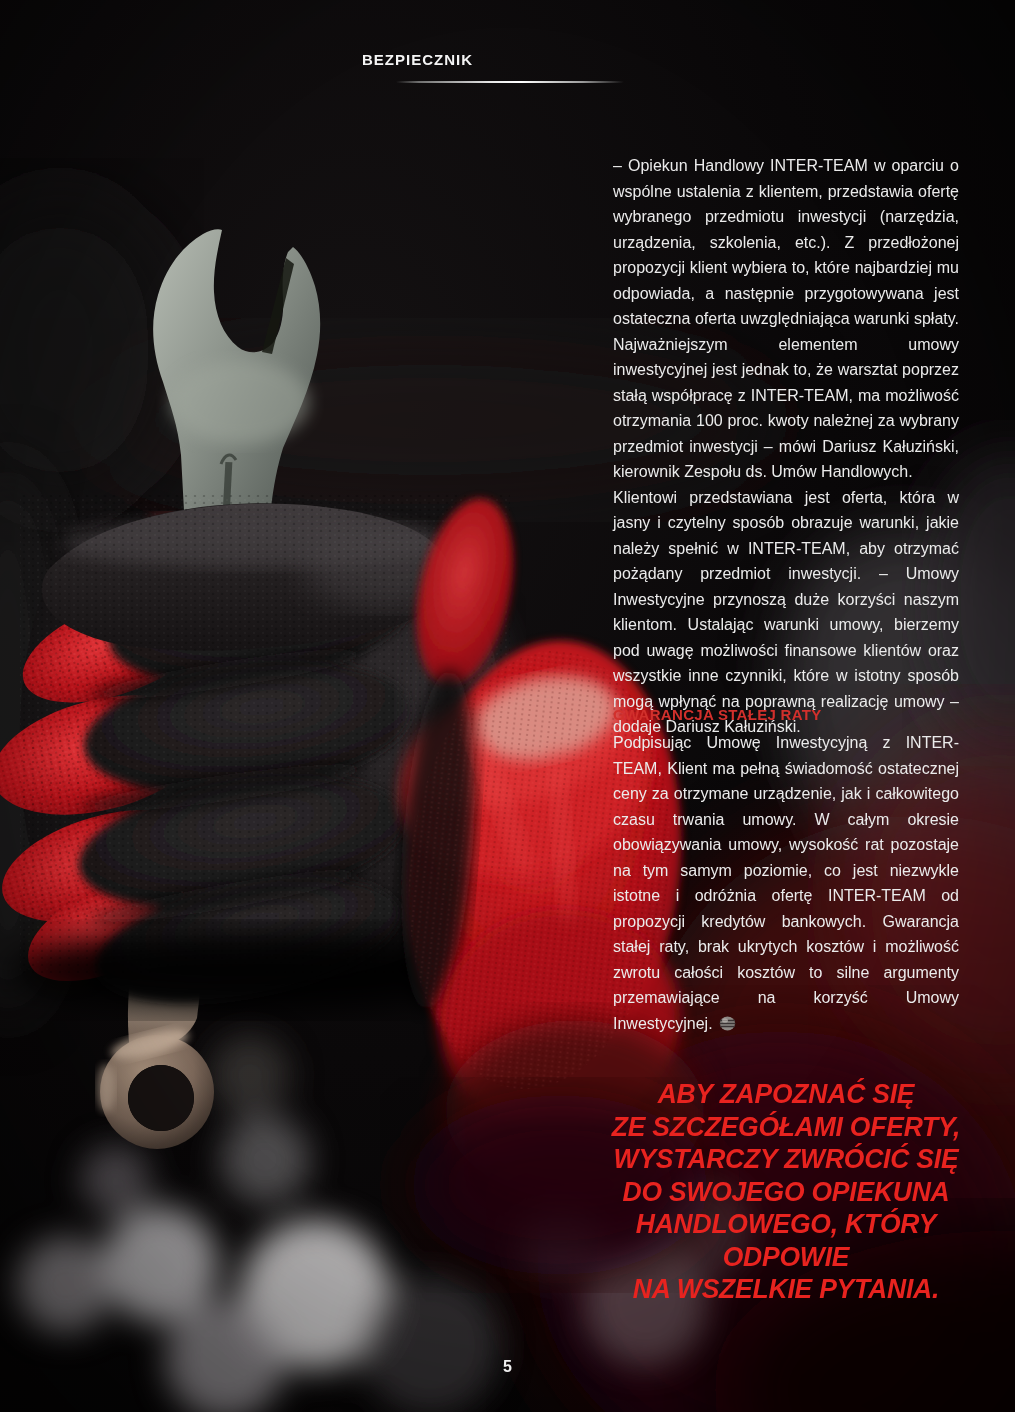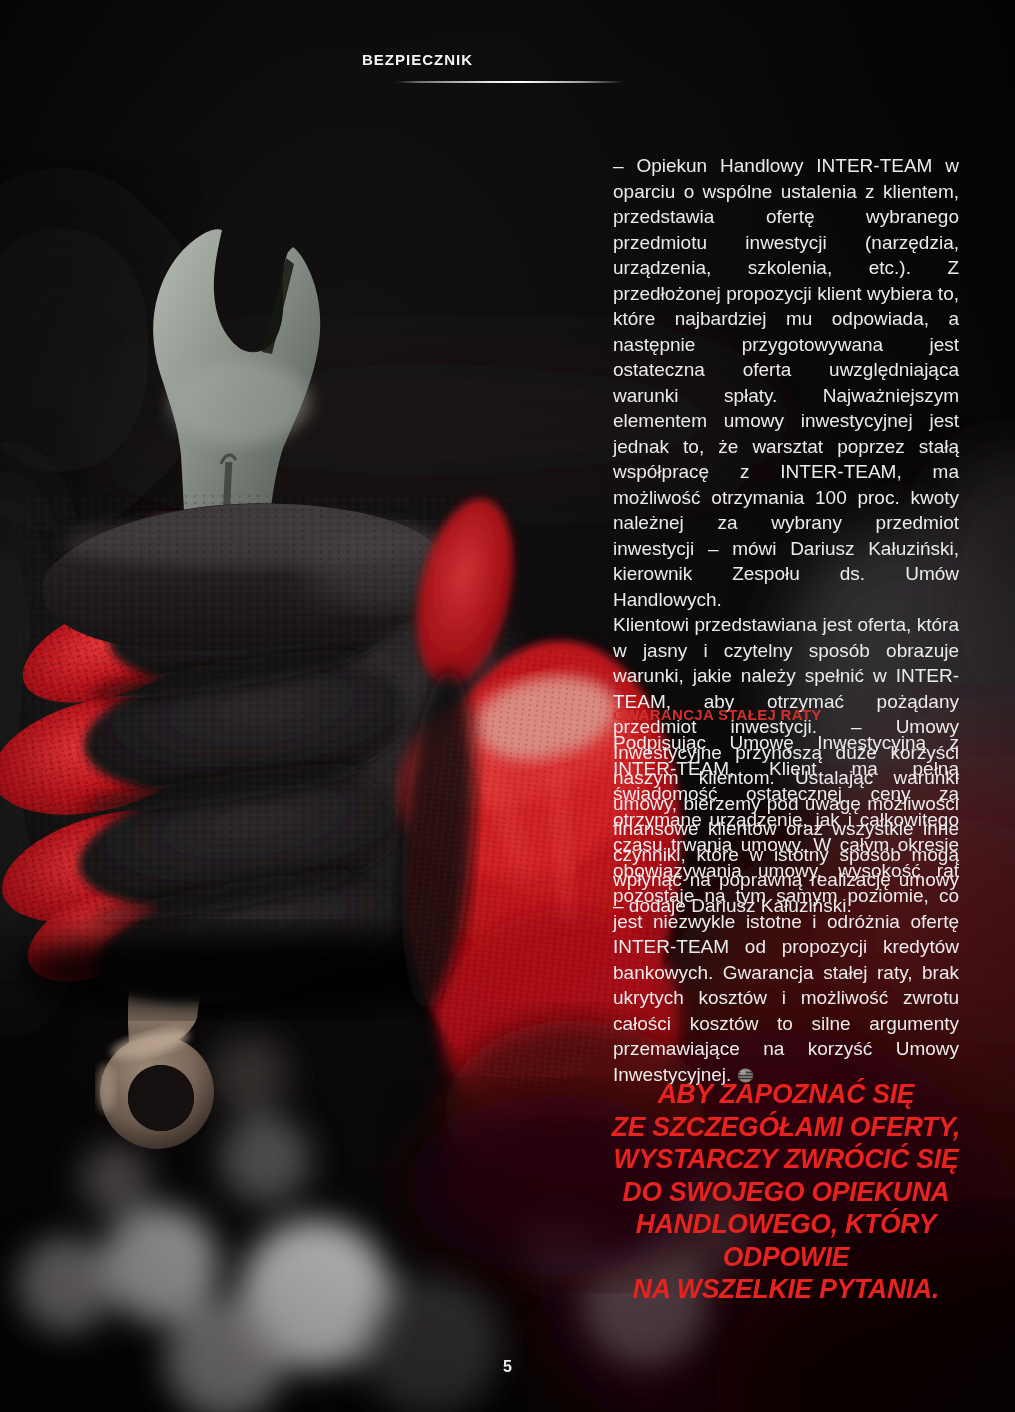--- a/index.html
+++ b/index.html
@@ -16,21 +16,21 @@
     color:#f5f5f5;font-size:15px;font-weight:bold;letter-spacing:1px;
   }
   .rule{
     position:absolute;top:81px;left:396px;width:228px;height:2px;
     background:linear-gradient(90deg,rgba(255,255,255,0) 0%,#6f6f6f 10%,#e8e8e8 42%,#ffffff 55%,#9a9a9a 82%,rgba(255,255,255,0) 100%);
   }
 
   
   .col{position:absolute;left:613px;width:346px;color:#ebebeb;}
   .col p{
-    margin:0;font-size:19px;line-height:25.5px;text-align:justify;
+    margin:0;font-size:16px;line-height:25.5px;text-align:justify;
     hyphens:auto;-webkit-hyphens:auto;
   }
   .block-main{top:153px;}
   .block-section{top:706px;}
   .section-heading{
     font-size:15px;font-weight:bold;letter-spacing:.3px;
     margin:0 0 7px 0;
   }
   .end-icon{display:inline-block;vertical-align:-2px;margin-left:5px;}
 

